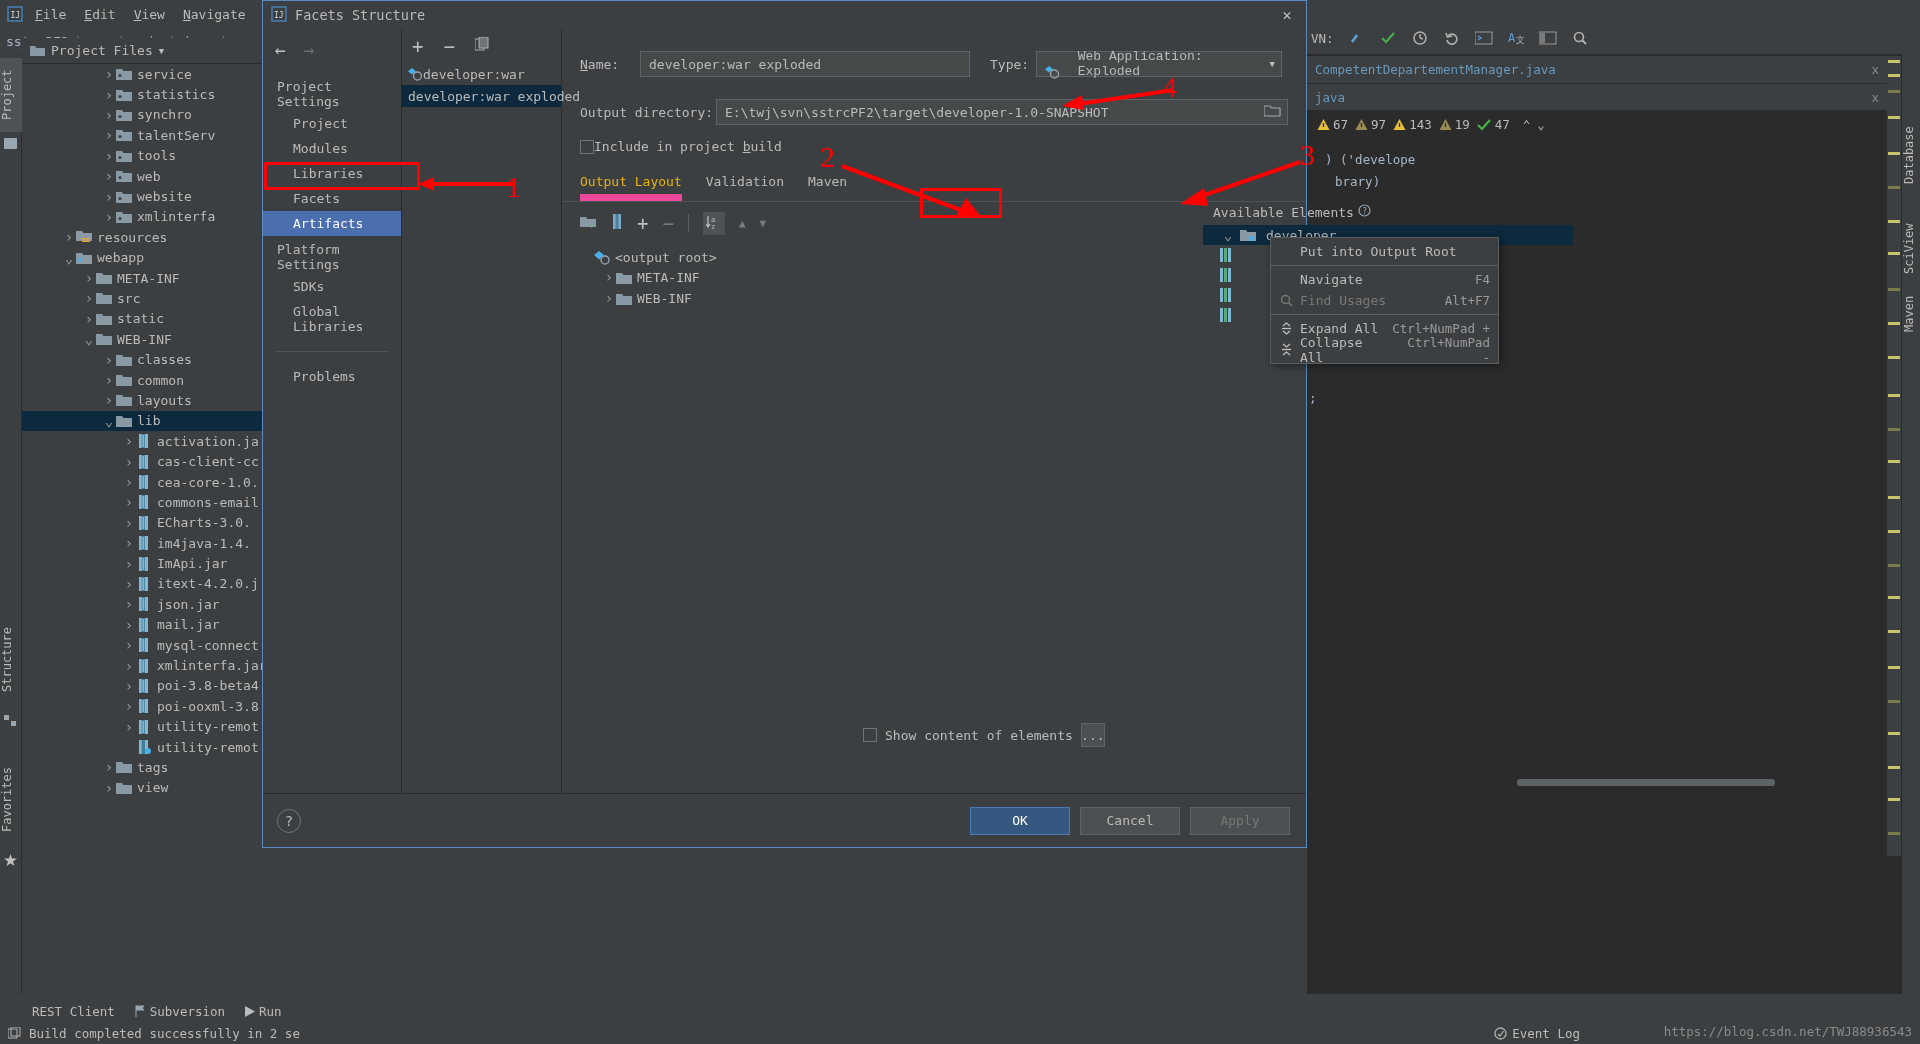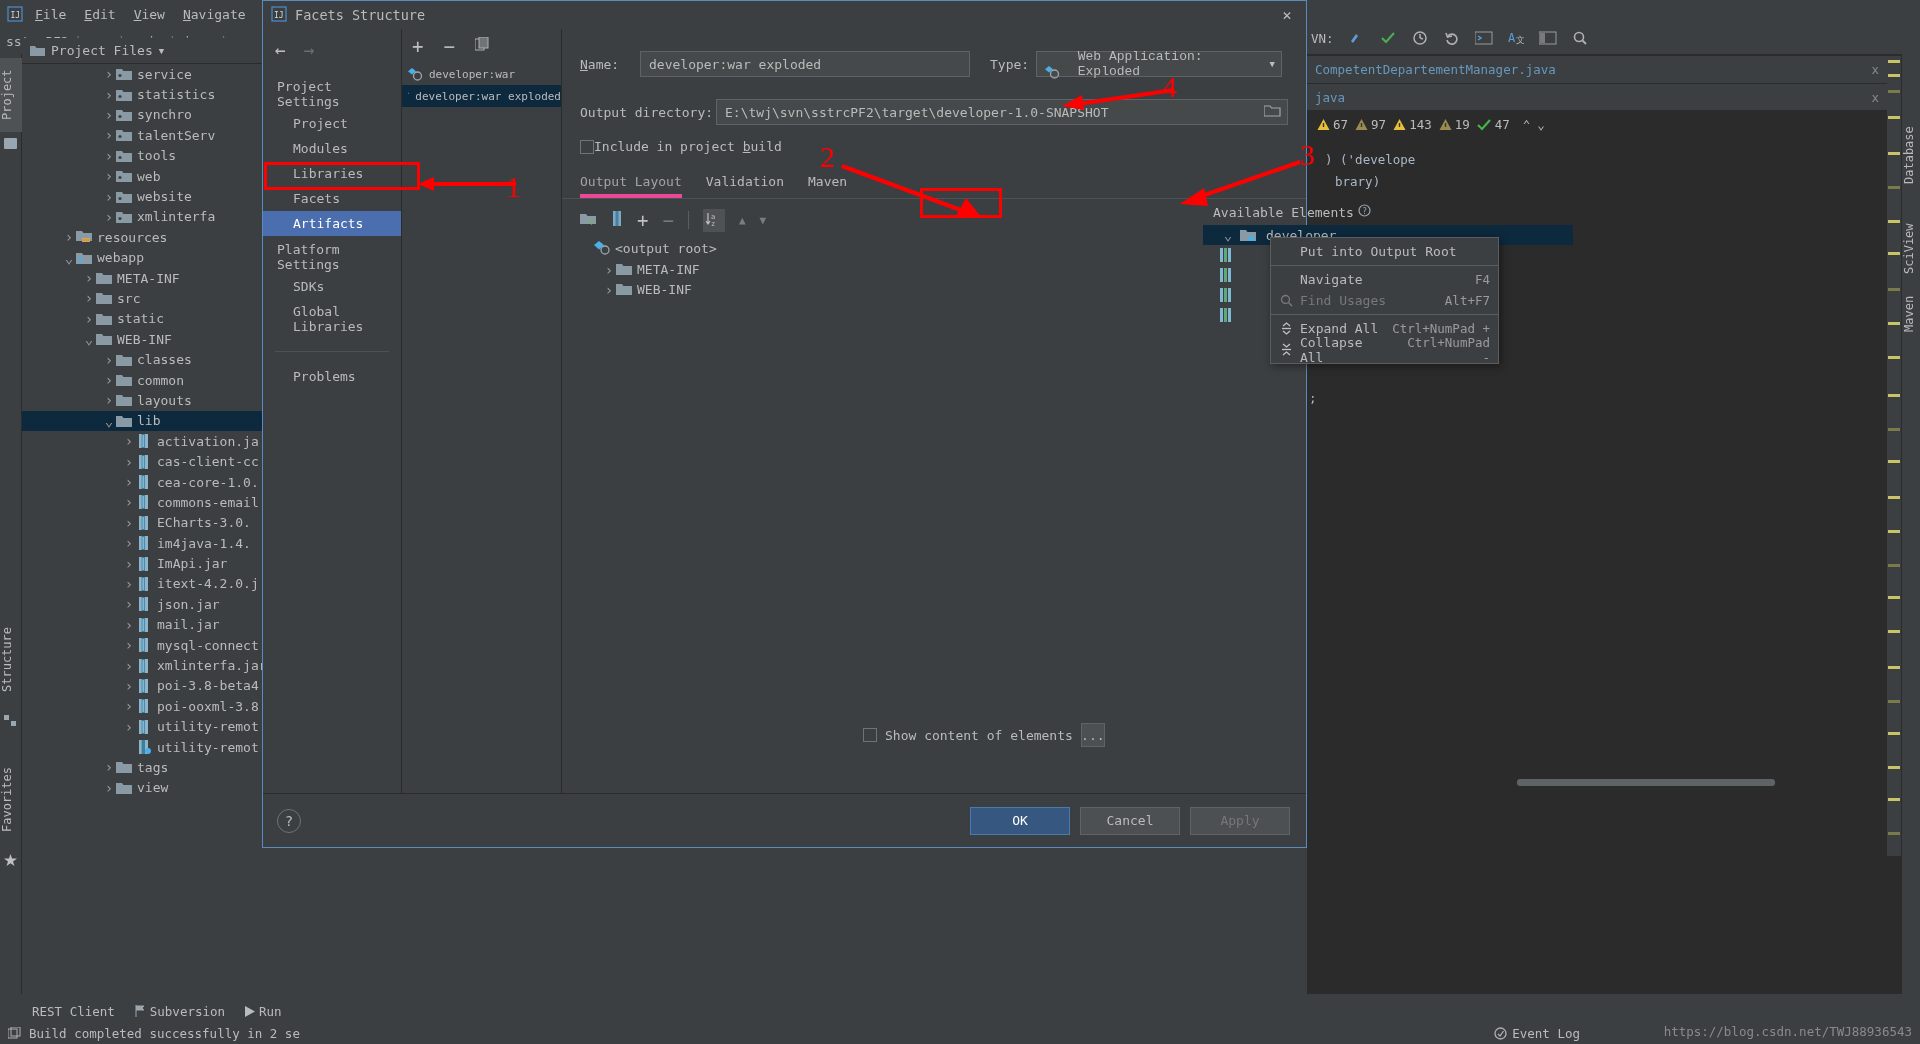--- a/index.html
+++ b/index.html
@@ -137,22 +137,22 @@
   .nav-item { padding:5px 0 5px 30px; color:#bbbbbb; font-size:13px; }
   .nav-item.sel { background:#4b6eaf; color:#ffffff; }
   .nav-div { height:1px; background:#4e5254; margin:12px 12px; }
 
   
   .artifact-pane {
     width:160px; background:#3c3f41; border-right:1px solid #2b2b2b;
   }
   .art-toolbar { height:34px; display:flex; align-items:center; gap:20px; padding-left:10px; }
   .art-row {
-    height:22px; display:flex; align-items:center; gap:6px; padding-left:6px;
-    font-size:11px; color:#bbbbbb; white-space:nowrap;
+    height:22px; display:flex; align-items:center; padding-left:6px;
+    font-size:13px; color:#bbbbbb; white-space:nowrap;
   }
   .art-row.sel { background:#0d293e; }
 
   
   .art-detail { flex:1; position:relative; padding:14px 18px 0 18px; }
   .row { display:flex; align-items:center; margin-bottom:8px; }
   .lbl { font-size:13px; color:#bbbbbb; white-space:nowrap; }
   .txt-field {
     background:#45494a; border:1px solid #5e6366; height:26px;
     display:flex; align-items:center; padding-left:8px; color:#bbbbbb; font-size:13px;
@@ -161,29 +161,29 @@
     background:#45494a; border:1px solid #5e6366; height:26px;
     display:flex; align-items:center; padding-left:8px; color:#bbbbbb; font-size:13px;
     justify-content:space-between; padding-right:6px;
   }
   .cbox {
     width:14px; height:14px; border:1px solid #6e7376; background:#3c3f41;
     display:inline-block; flex:none;
   }
   .tabs-row { display:flex; gap:24px; margin-top:12px; font-size:13px; }
   .tab { padding-bottom:5px; color:#bbbbbb; }
-  .tab.active { border-bottom:4px solid #ec4899; color:#a3a3a3; }
+  .tab.active { border-bottom:7px solid #ec4899; color:#eab308; }
 
   .layout-toolbar {
     display:flex; align-items:center; gap:14px; height:30px; margin-top:6px;
   }
   .lt-sep { width:1px; height:18px; background:#5a5e60; }
 
   .out-tree { margin-top:6px; font-size:13px; }
-  .out-row { height:20.5px; display:flex; align-items:flex-start; white-space:nowrap; }
+  .out-row { height:20.5px; display:flex; align-items:flex-end; white-space:nowrap; }
   .avail-title {
     position:absolute; left:950px; top:175px; font-size:13px; color:#bbbbbb;
     display:flex; align-items:center; gap:4px; white-space:nowrap;
   }
   .avail-row {
     position:absolute; left:940px; height:20px; display:flex; align-items:center;
     gap:5px; font-size:13px; white-space:nowrap;
   }
 
   .ctx-menu {

